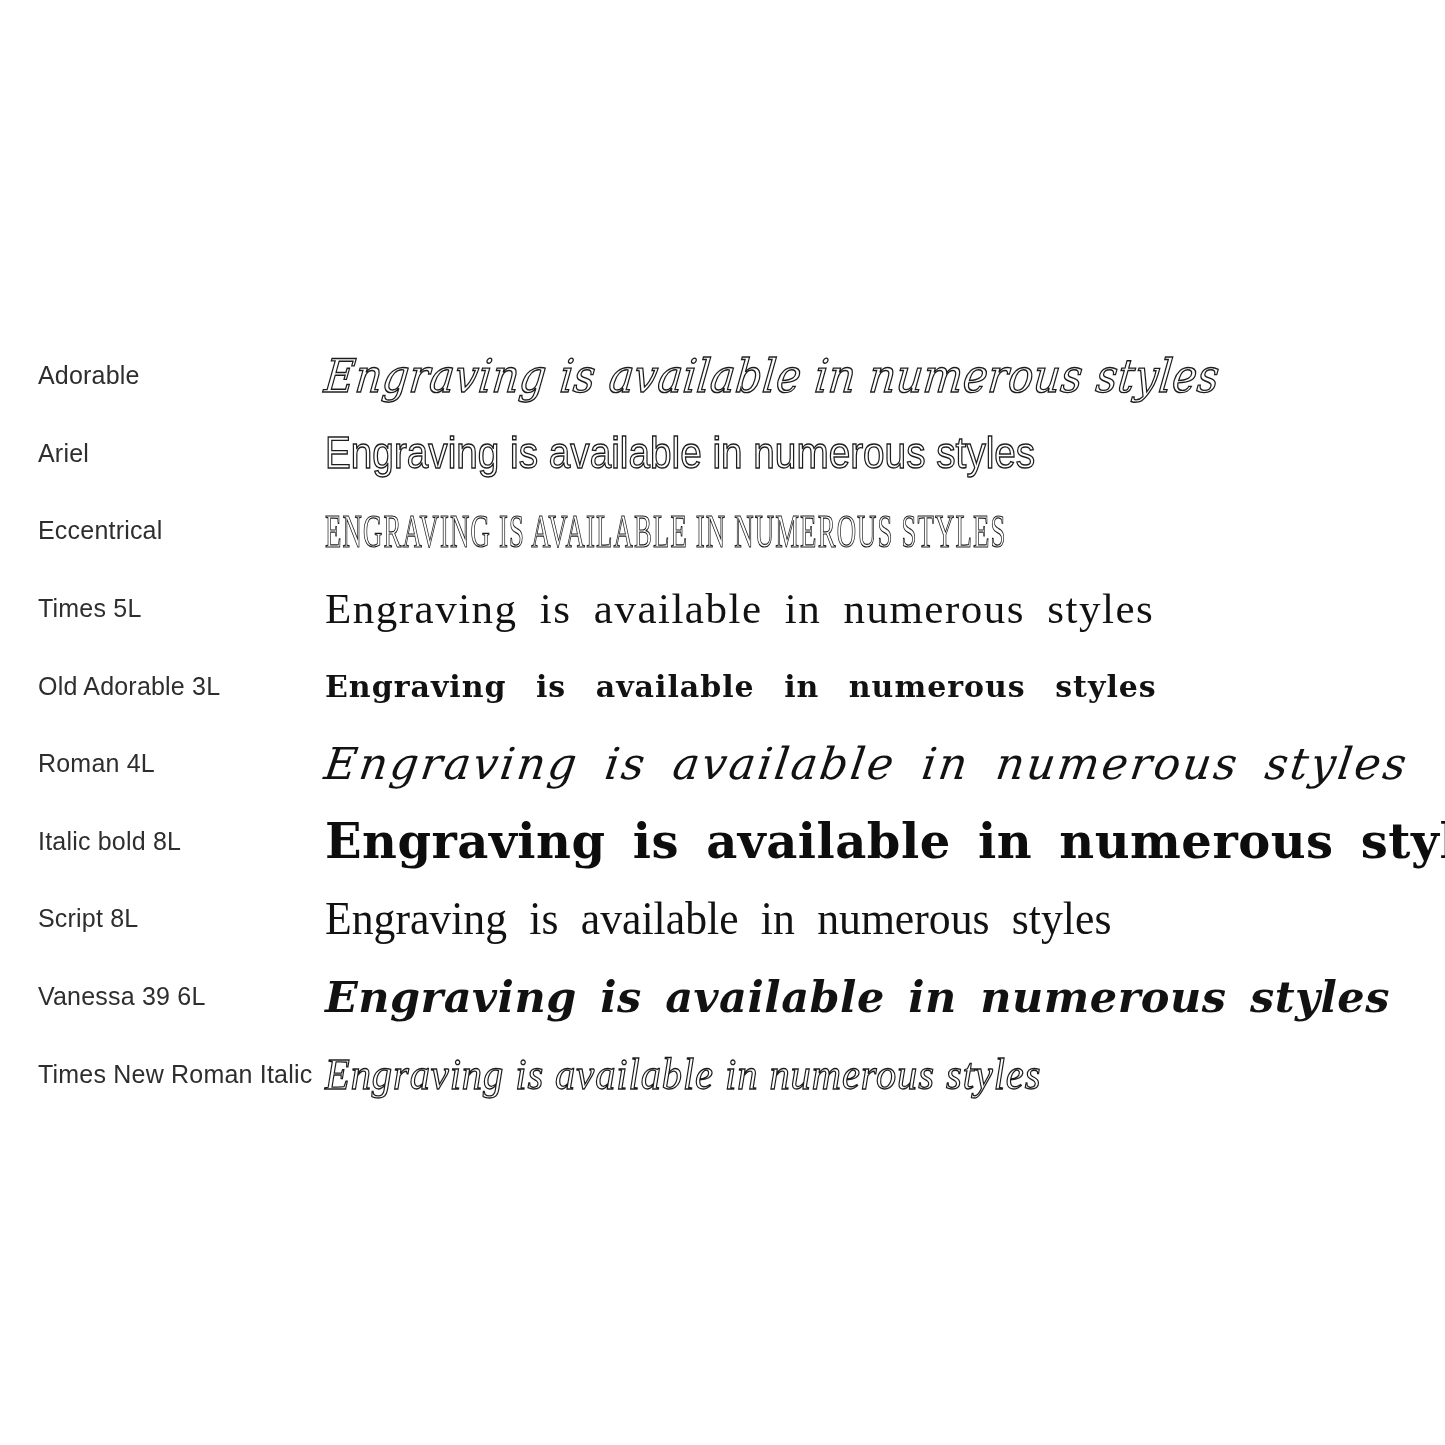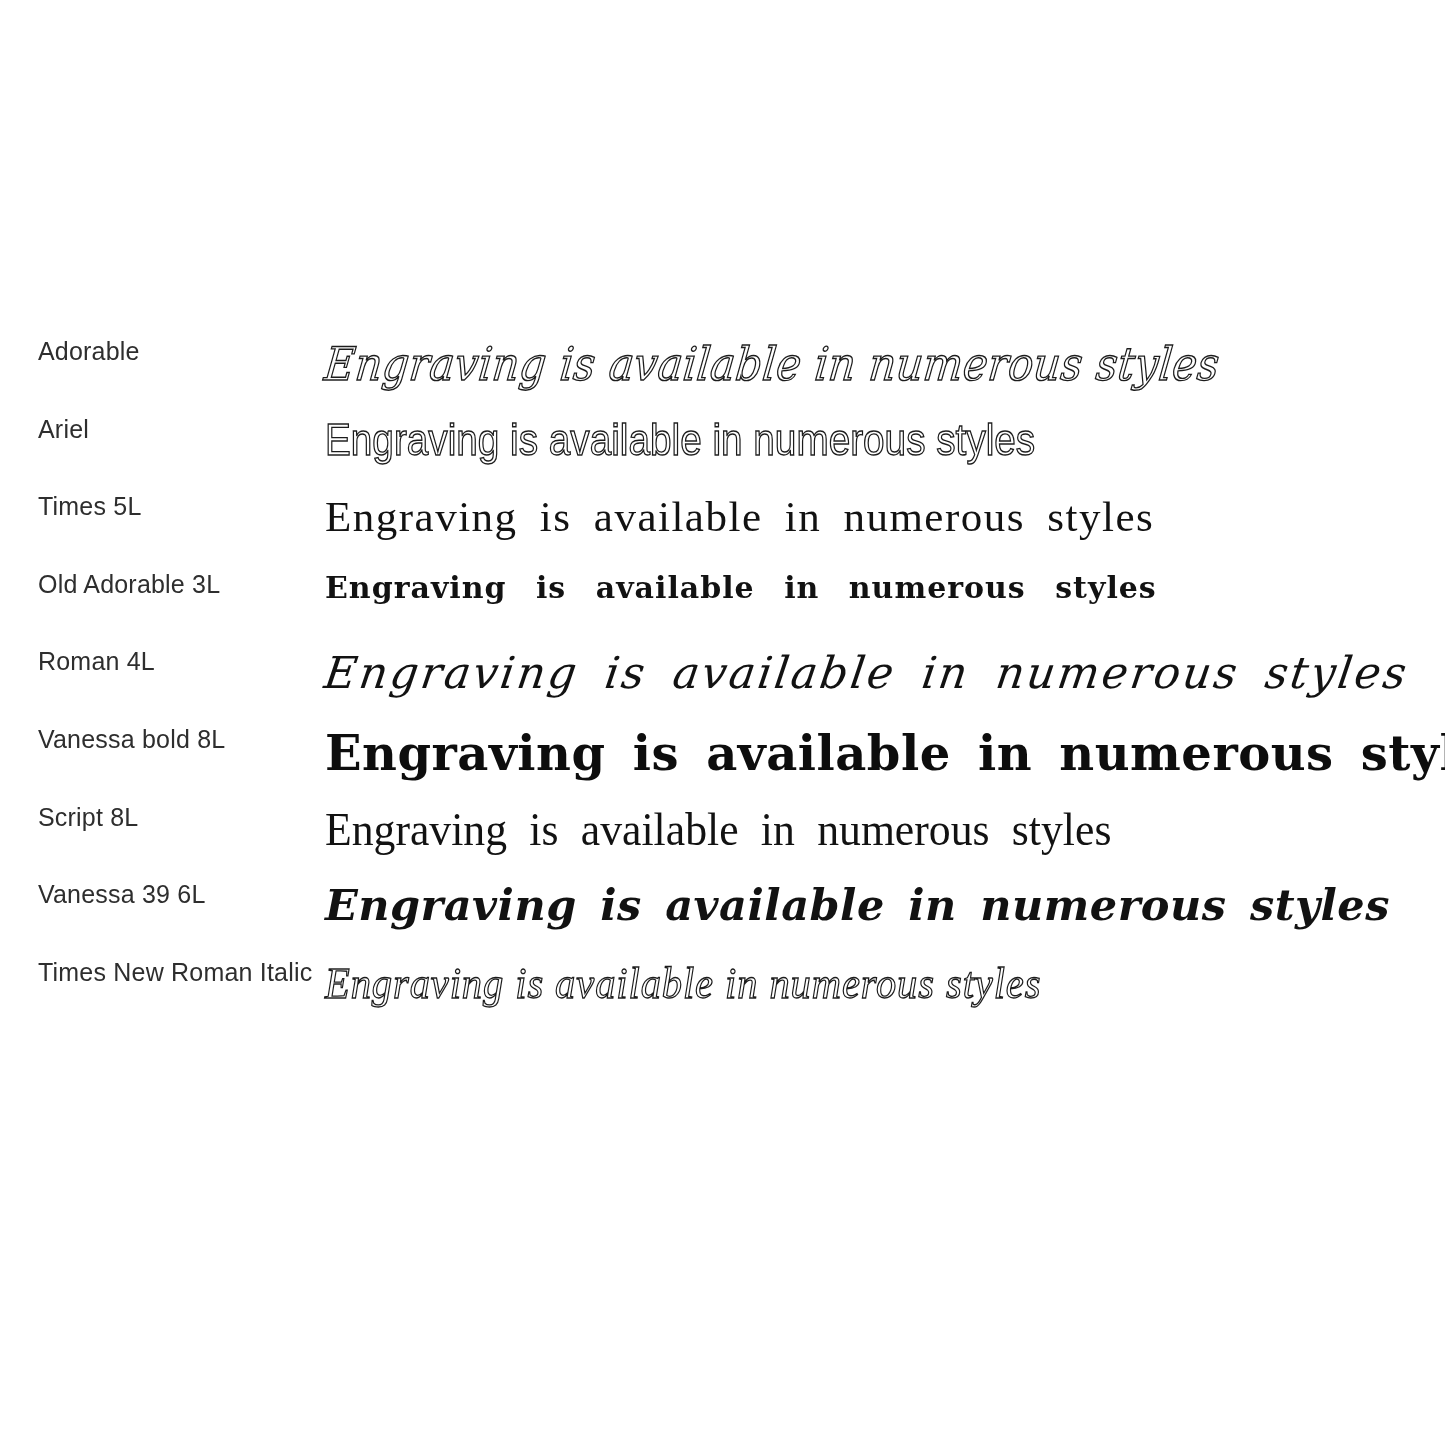--- a/index.html
+++ b/index.html
@@ -15,21 +15,21 @@
     font-family: "Liberation Sans", sans-serif;
   }
   .font-list {
     position: absolute;
     left: 38px;
     top: 337px;
     width: 1380px;
   }
   .row {
     display: flex;
-    align-items: flex-start;
+    align-items: center;
     height: 77.6px;
   }
   .label {
     flex: 0 0 287px;
     font-family: "Liberation Sans", sans-serif;
     font-size: 25px;
     font-weight: 400;
     color: #2e2e2e;
     letter-spacing: 0.2px;
     white-space: nowrap;
@@ -149,38 +149,42 @@
   <div class="row">
     <span class="label">Adorable</span>
     <span class="sample s-outline-script outline">Engraving is available in numerous styles</span>
   </div>
 
   <div class="row">
     <span class="label">Ariel</span>
     <span class="sample s-outline-sans outline">Engraving is available in numerous styles</span>
   </div>
 
+  <div class="row">
+    <span class="label">Eccentrical</span>
+    <span class="sample s-outline-condensed-caps outline">ENGRAVING IS AVAILABLE IN NUMEROUS STYLES</span>
+  </div>
 
   <div class="row">
     <span class="label">Times 5L</span>
     <span class="sample s-goudy">Engraving is available in numerous styles</span>
   </div>
 
   <div class="row">
     <span class="label">Old Adorable 3L</span>
     <span class="sample s-blackletter">Engraving is available in numerous styles</span>
   </div>
 
   <div class="row">
     <span class="label">Roman 4L</span>
     <span class="sample s-script">Engraving is available in numerous styles</span>
   </div>
 
   <div class="row">
-    <span class="label">Vanessa bold 8L</span>
+    <span class="label">Italic bold 8L</span>
     <span class="sample s-stencil">Engraving is available in numerous styles</span>
   </div>
 
   <div class="row">
     <span class="label">Script 8L</span>
     <span class="sample s-times">Engraving is available in numerous styles</span>
   </div>
 
   <div class="row">
     <span class="label">Vanessa 39 6L</span>

